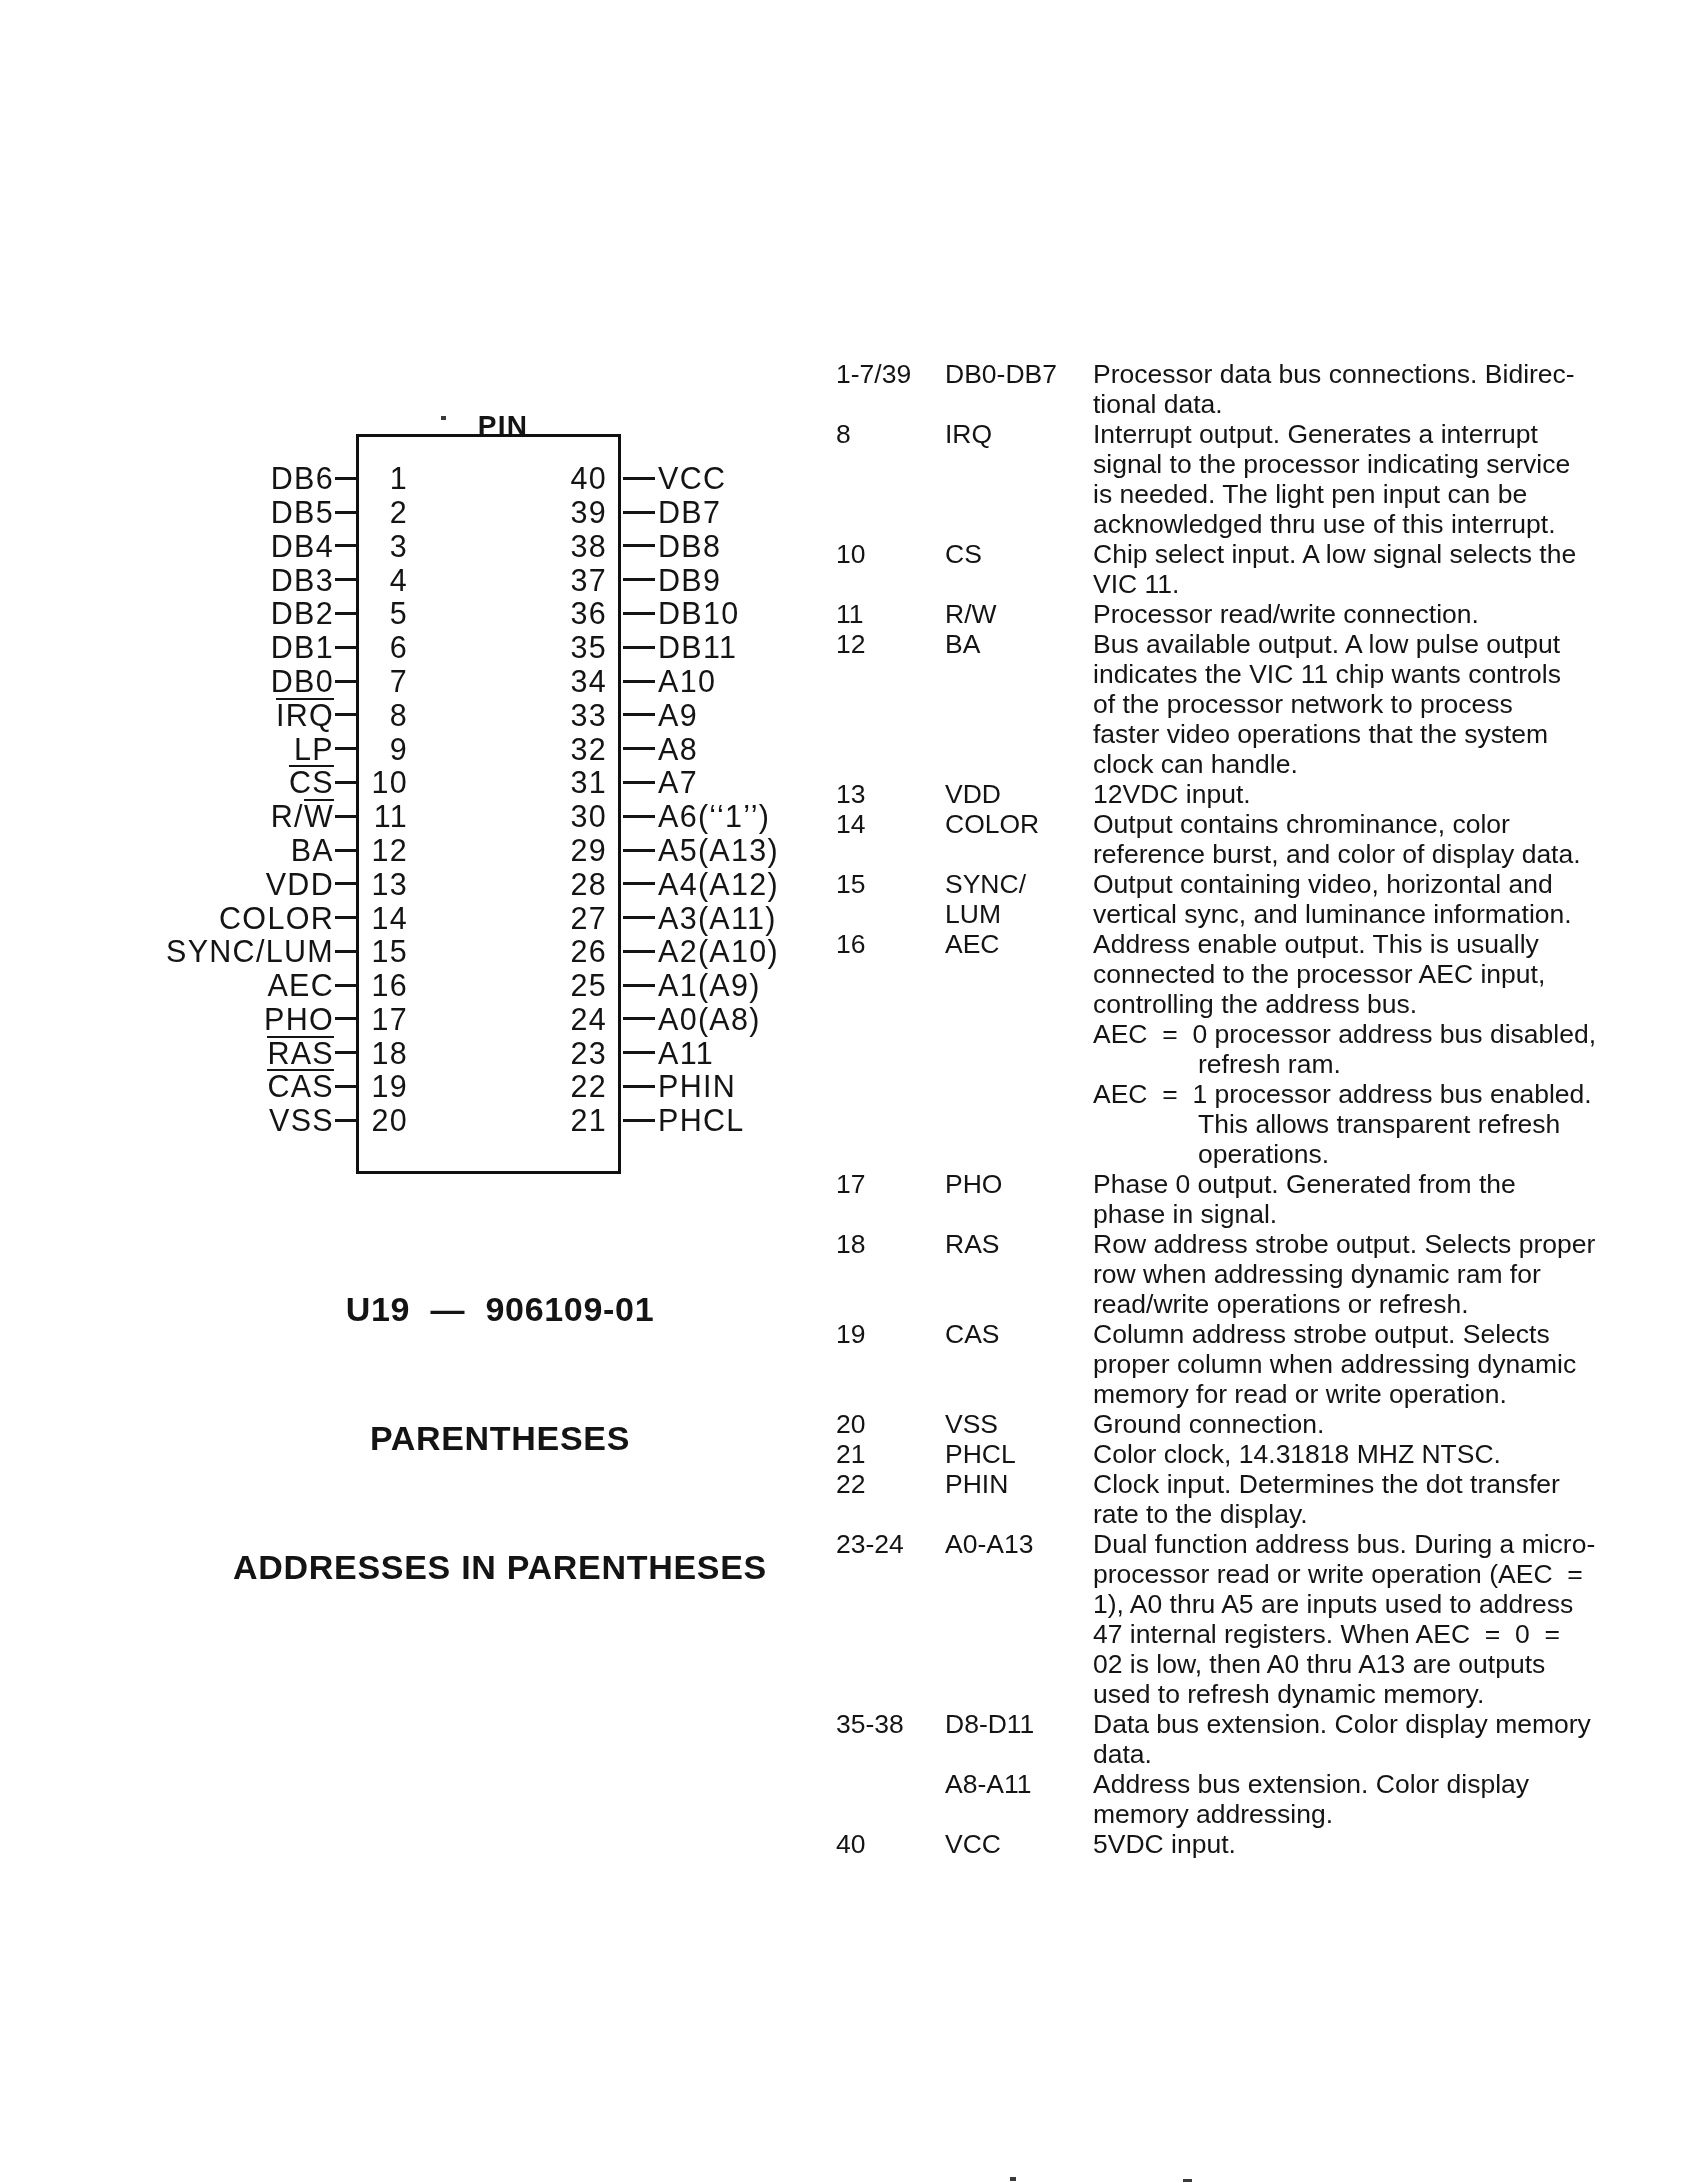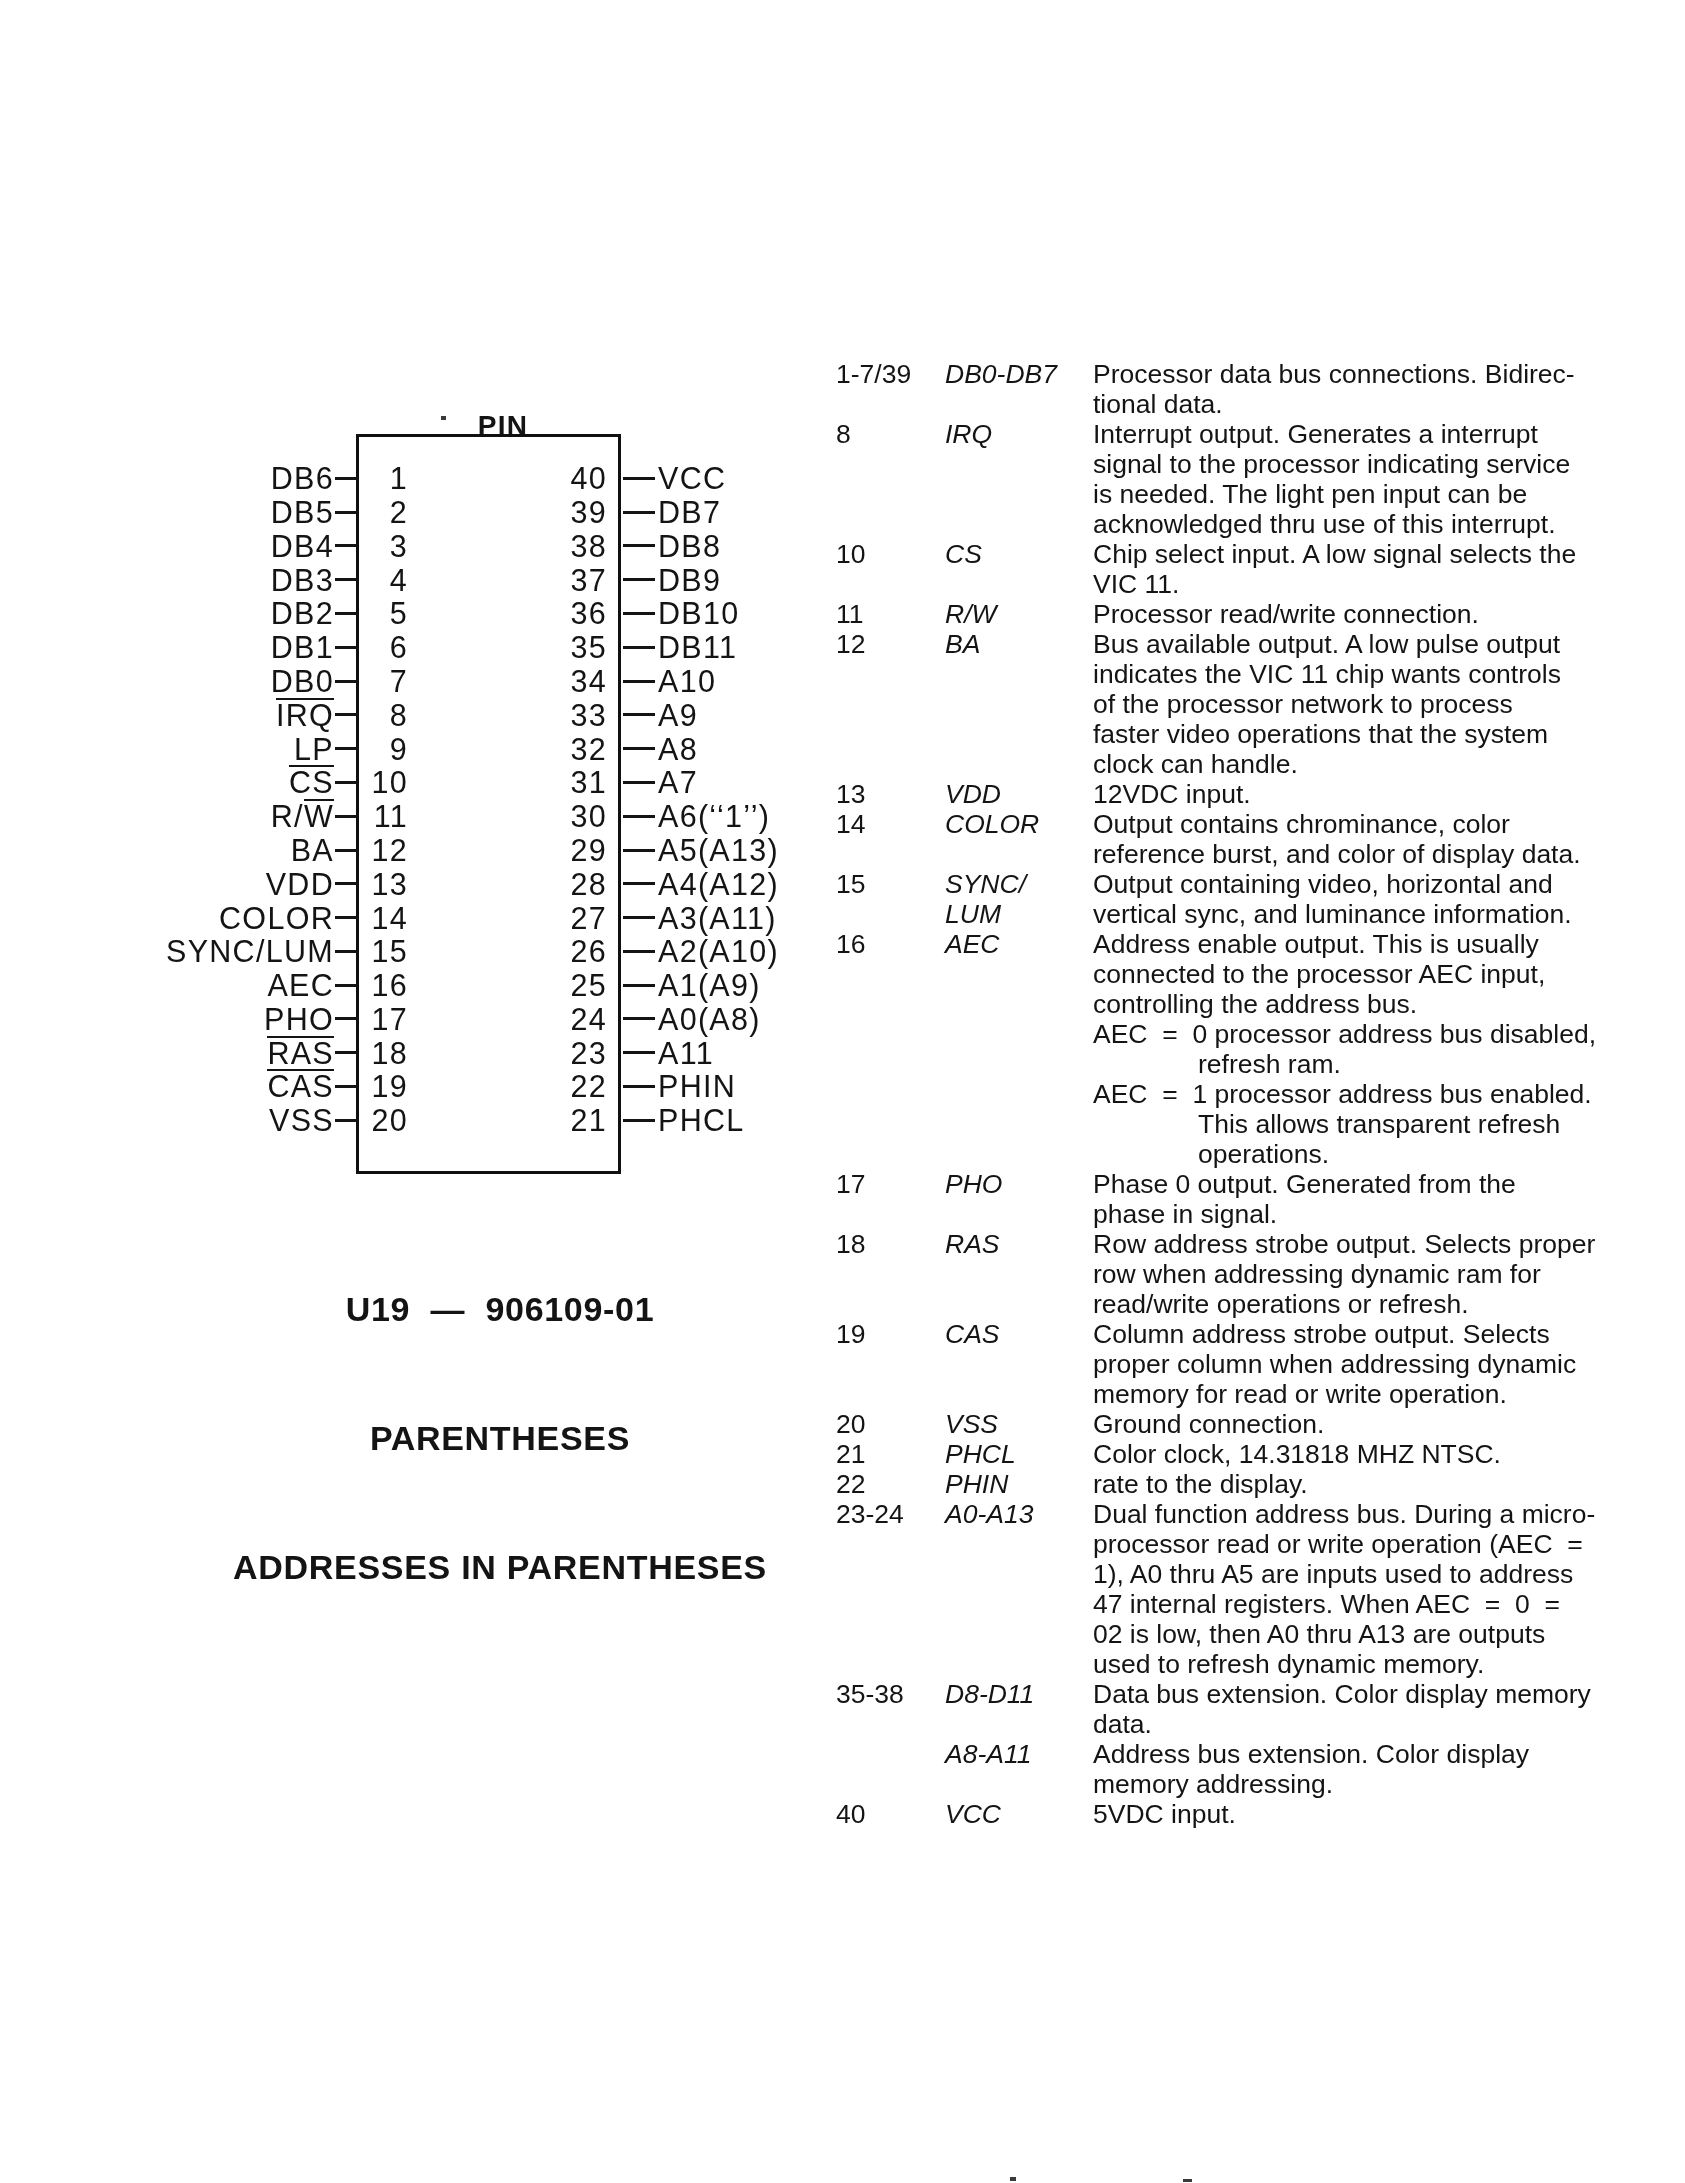--- a/index.html
+++ b/index.html
@@ -51,21 +51,21 @@
     white-space:pre-wrap;
   }
 
   
   #pin-table{
     left:836px;top:329px;width:836px;
     font-size:26.5px;line-height:30px;margin-top:30px;
   }
   .trow{display:flex;align-items:flex-start;}
   .tc-pins{width:109px;flex:none;}
-  .tc-name{width:148px;flex:none;font-style:italic;}
+  .tc-name{width:148px;flex:none;}
   .tc-desc{flex:1;min-width:0;}
   .nline,.dline{white-space:pre-wrap;}
   .dline.ind{padding-left:105px;}
 
   
   .speck{background:#3a3a3a;}
 </style>
 </head>
 <body>
 
@@ -357,20 +357,21 @@
       <div class="tc-desc">
         <div class="dline">Color clock, 14.31818 MHZ NTSC.</div>
       </div>
     </div>
     <div class="trow">
       <div class="tc-pins">22</div>
       <div class="tc-name">
         <div class="nline">PHIN</div>
       </div>
       <div class="tc-desc">
+        <div class="dline">Clock input. Determines the dot transfer</div>
         <div class="dline">rate to the display.</div>
       </div>
     </div>
     <div class="trow">
       <div class="tc-pins">23-24</div>
       <div class="tc-name">
         <div class="nline">A0-A13</div>
       </div>
       <div class="tc-desc">
         <div class="dline">Dual function address bus. During a micro-</div>

